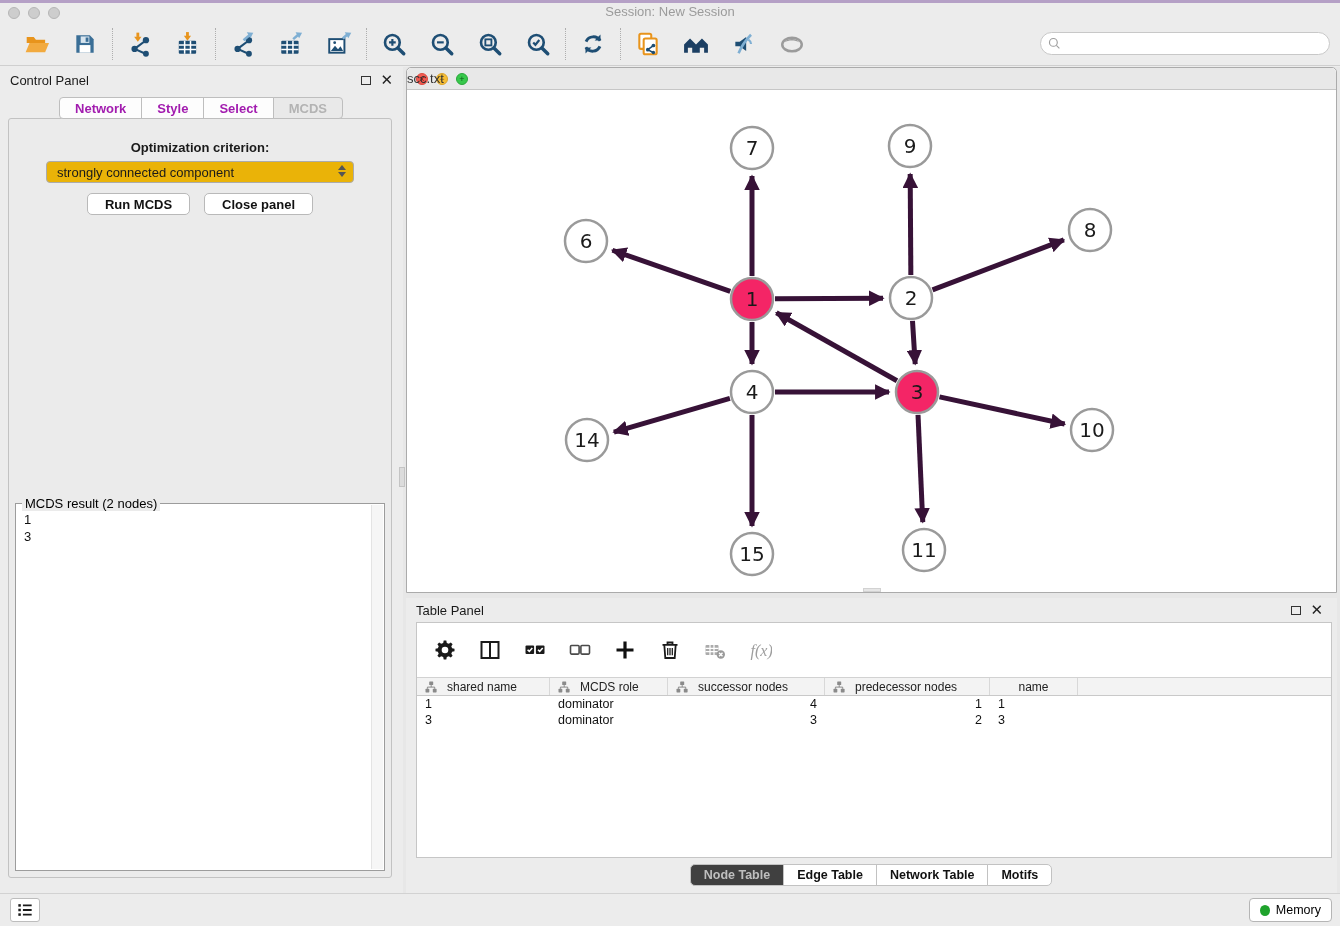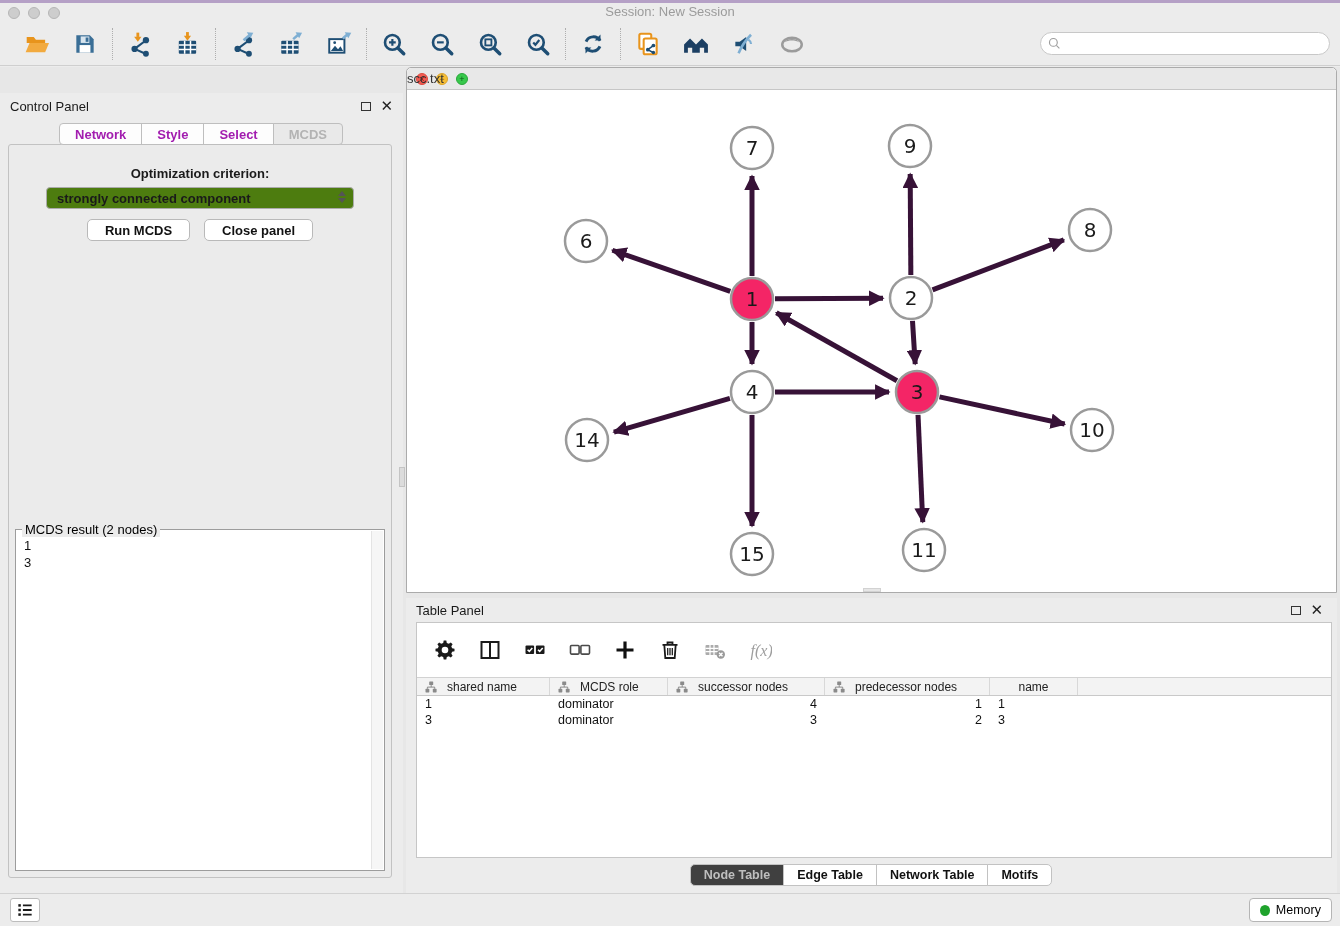--- a/index.html
+++ b/index.html
@@ -27,39 +27,39 @@
   .search-box { margin-left:auto; width:290px; height:23px; background:#fff; border:1px solid #C8C8C8;
                 border-radius:12px; display:flex; align-items:center; padding:0 6px; }
   .search-box svg { width:15px; height:15px; flex:0 0 auto; }
   .search-box input { border:none; outline:none; flex:1; font-size:12px; background:transparent; min-width:0;
                       font-family:"Liberation Sans",sans-serif; }
 
   
   .main { position:absolute; top:67px; left:0; right:0; bottom:33px; background:#E7E7E7; }
 
   
-  .control-panel { position:absolute; left:0; top:0; bottom:0; width:403px; background:#ECECEC;margin-top:26px; }
+  .control-panel { position:absolute; left:0; top:0; bottom:0; width:403px; background:#ECECEC; }
   .cp-header { position:absolute; top:4px; left:10px; right:10px; height:18px; display:flex; align-items:center; }
   .panel-title { font-size:13px; color:#1a1a1a; }
   .panel-header-btns { margin-left:auto; display:flex; align-items:center; gap:9px; }
   .float-btn { width:10px; height:9px; border:1.5px solid #333; background:transparent; display:inline-block; cursor:pointer; }
   .close-btn { font-size:15px; font-weight:bold; color:#222; line-height:10px; cursor:pointer; background:none; border:none;
                font-family:"DejaVu Sans",sans-serif; }
   .cp-tabs { position:absolute; top:30px; left:0; right:0; display:flex; justify-content:center; z-index:2; }
   .cp-tab { height:22px; padding:0 15px; background:#FDFDFD; border:1px solid #BEBEBE; margin-left:-1px;
             font-size:13px; font-weight:bold; color:#a21caf; cursor:pointer; font-family:"Liberation Sans",sans-serif; }
   .cp-tab:first-child { border-radius:4px 0 0 4px; }
   .cp-tab:last-child { border-radius:0 4px 4px 0; }
   .cp-tab.active { background:#E9E9E9; color:#B3B3B3; }
   .cp-body { position:absolute; left:8px; right:11px; top:51px; bottom:15px; background:#EBEBEB;
              border:1px solid #C2C2C2; border-radius:3px; }
   .opt-label { position:absolute; top:21px; left:0; right:0; text-align:center; font-size:13px; font-weight:bold; }
-  .opt-select { position:absolute; top:42px; left:37px; right:37px; height:22px; background:#4d7c0f;
+  .opt-select { position:absolute; top:42px; left:37px; right:37px; height:22px; background:#eab308;
                 border:1px solid #ABABAB; border-radius:4px; display:flex; align-items:center; padding:0 22px 0 10px;
-                font-size:13px; font-weight:bold; cursor:pointer; }
+                font-size:13px; font-weight:normal; cursor:pointer; }
   .stepper { position:absolute; right:7px; top:3px; display:flex; flex-direction:column; gap:2px; }
   .stepper i { width:0; height:0; border-left:4px solid transparent; border-right:4px solid transparent; display:block; }
   .stepper .up { border-bottom:5px solid #555; }
   .stepper .dn { border-top:5px solid #555; }
   .cp-buttons { position:absolute; top:74px; left:0; right:0; display:flex; justify-content:center; gap:14px; }
   .cp-btn { height:22px; padding:0 17px; background:#FFF; border:1px solid #B9B9B9; border-radius:5px;
             font-size:13px; font-weight:bold; color:#111; cursor:pointer; font-family:"Liberation Sans",sans-serif; }
   .result-group { position:absolute; left:6px; right:6px; top:384px; bottom:6px; background:#fff;
                   border:1px solid #9C9C9C; }
   .result-legend { position:absolute; top:-8px; left:6px; background:#EBEBEB; padding:0 3px; font-size:13px; color:#000; }

